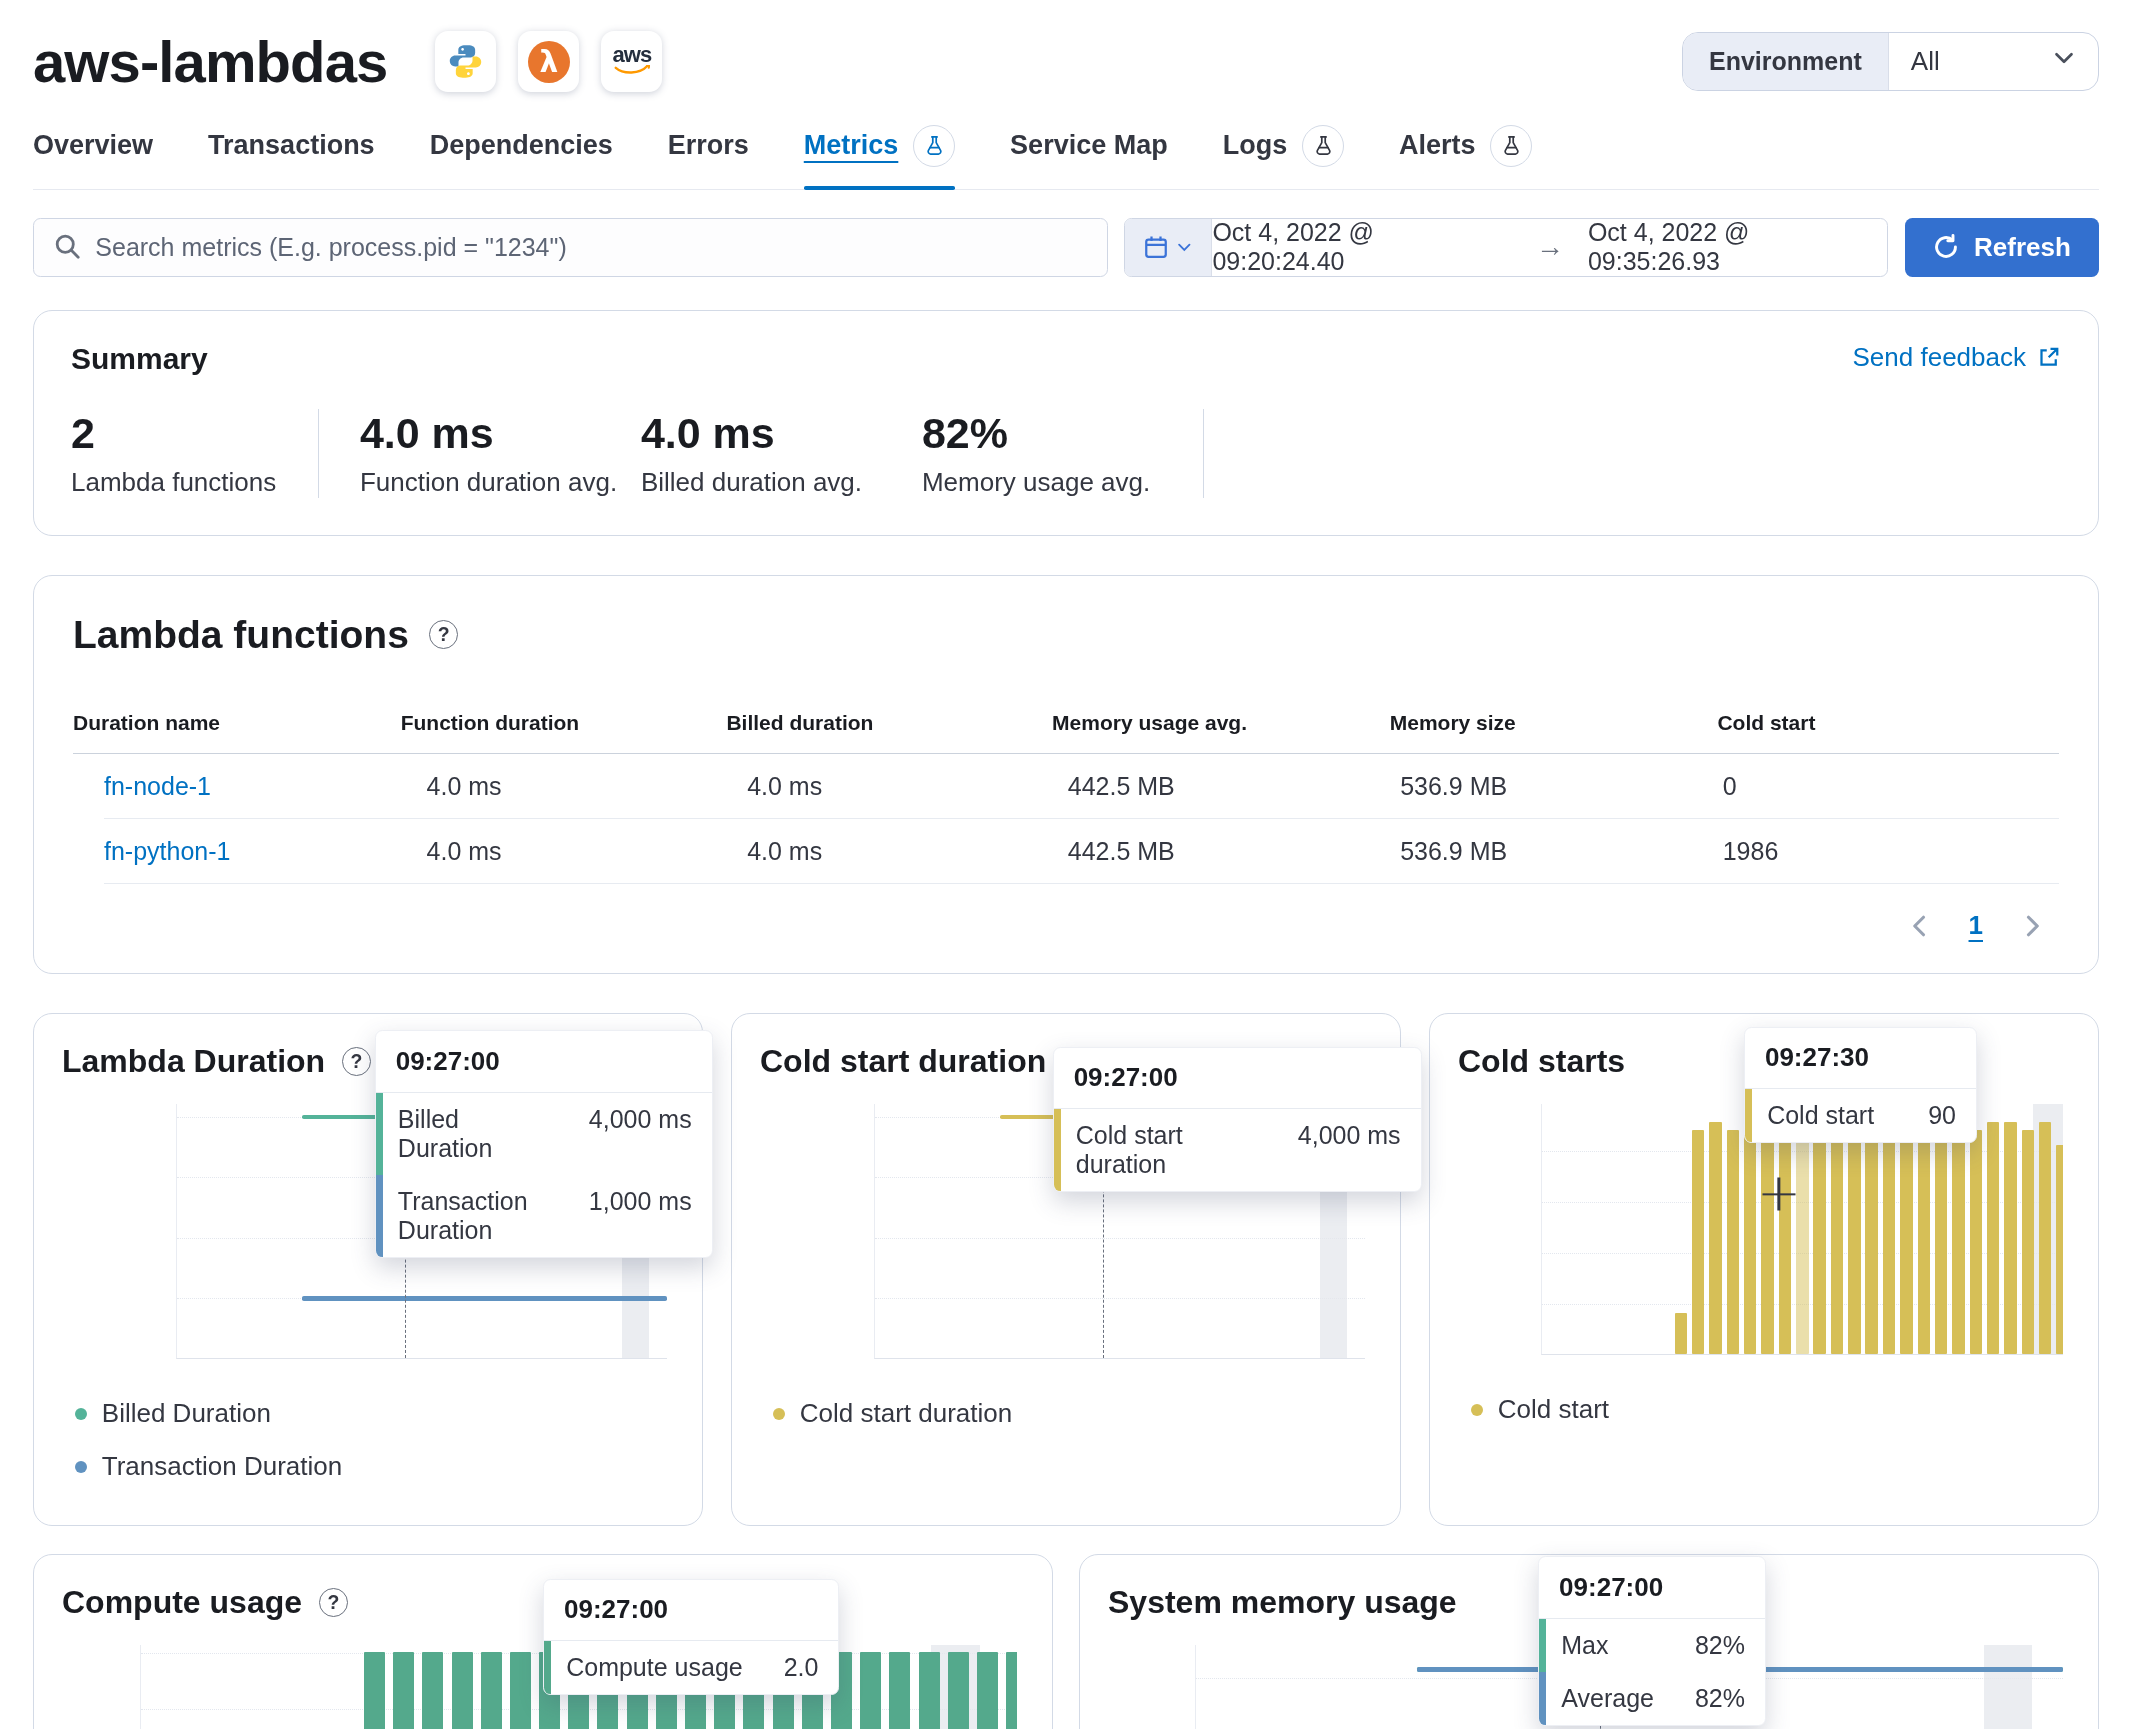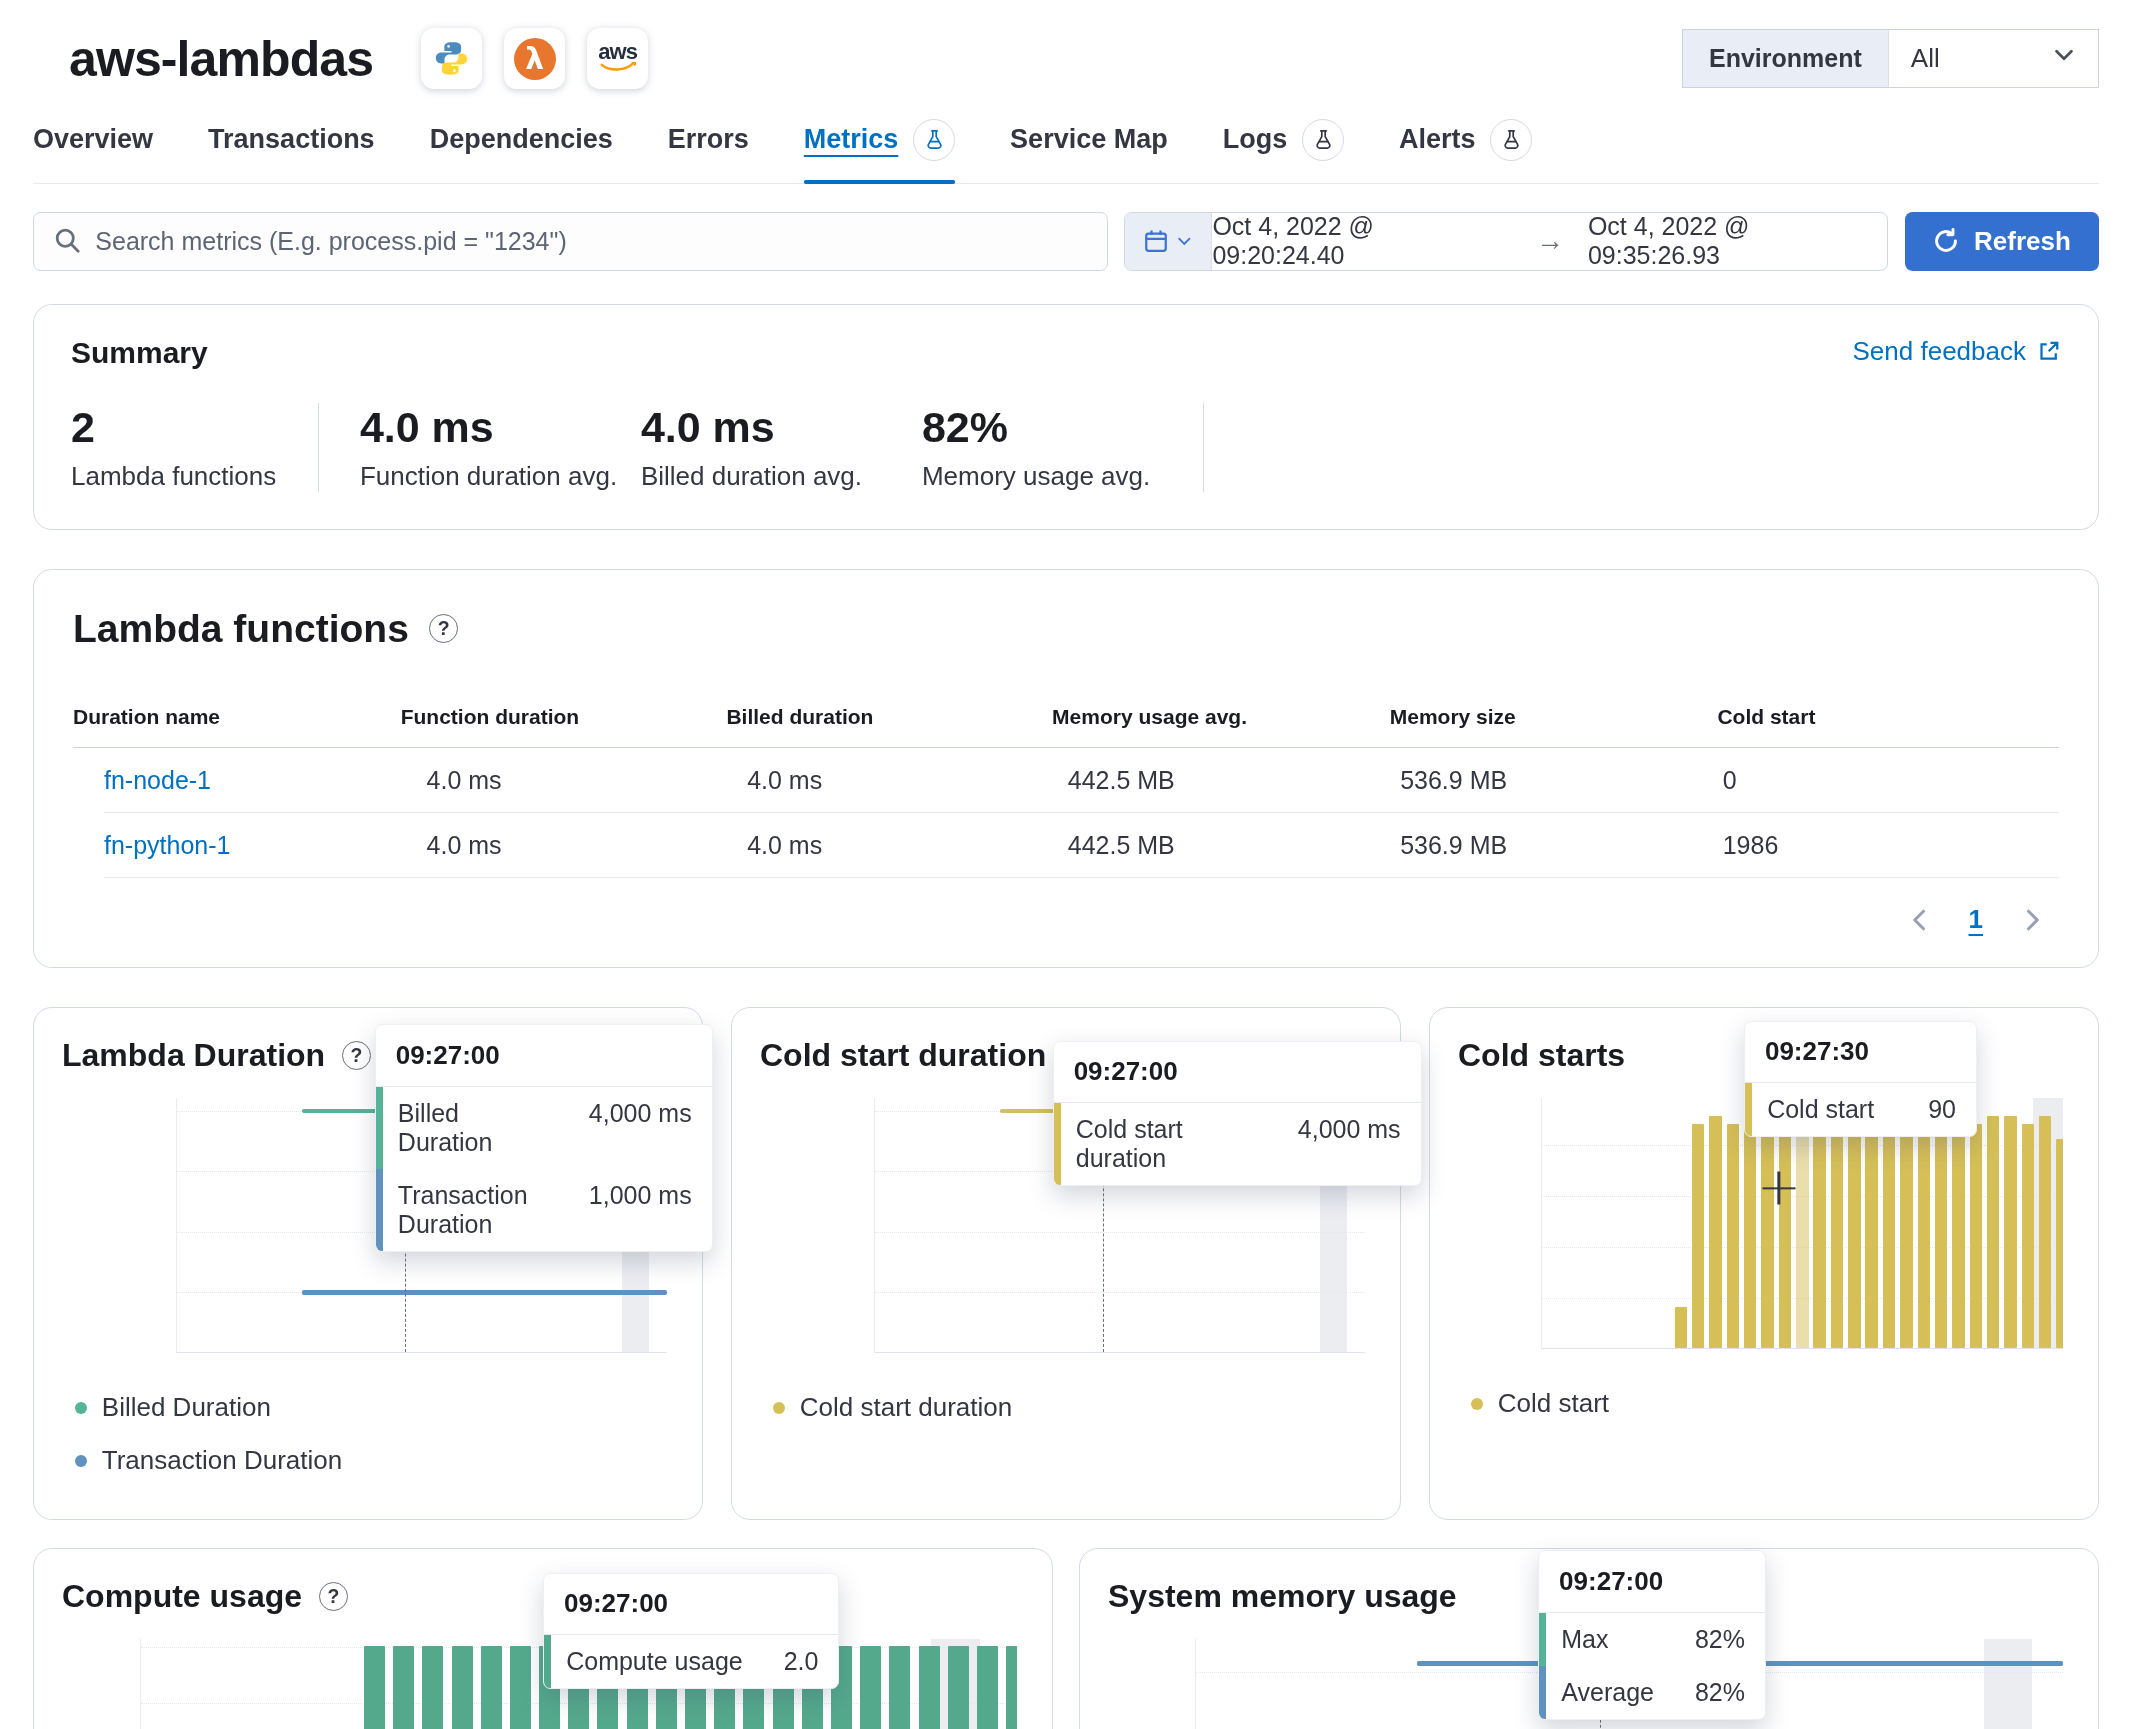--- a/index.html
+++ b/index.html
@@ -2,30 +2,30 @@
 <html style="font-size:14.8px"><head>
 <meta charset="utf-8">
 <style>
   * { margin:0; padding:0; box-sizing:border-box; }
   html,body { width:2132px; height:1730px; overflow:hidden; background:#fff;
     font-family:"Liberation Sans","DejaVu Sans",sans-serif; color:#343741; }
   .page { padding:0 33px; position:relative; }
 
   
   .hdr { display:flex; align-items:center; padding-top:28px; }
-  .hdr h1 { font-size:50px; font-weight:700; color:#1a1c21; letter-spacing:-0.9px;margin-left:36px; }
+  .hdr h1 { font-size:58px; font-weight:700; color:#1a1c21; letter-spacing:-0.9px; }
   .badges { display:flex; gap:22px; margin-left:48px; }
   .badge { width:61px; height:61px; background:#fff; border-radius:13px;
     box-shadow:0 1.8px 7.4px rgba(90,100,130,.28); display:flex; align-items:center; justify-content:center; }
   .lambda-circle { width:42px; height:42px; border-radius:50%; background:#E8762D; color:#fff;
     display:flex; align-items:center; justify-content:center; font-size:29.5px; font-weight:700;
     font-family:"DejaVu Sans",sans-serif; }
   .aws-tile { display:flex; flex-direction:column; align-items:center; justify-content:center; }
   .aws-tile .aws-word { font-size:22px; font-weight:700; color:#252F3E; line-height:20px; letter-spacing:-0.9px; }
-  .env { margin-left:auto; height:59px; width:417px; border:0.9px solid #CBD3E3; border-radius:0;
+  .env { margin-left:auto; height:59px; width:417px; border:0.9px solid #CBD3E3; border-radius:16px;
     display:flex; overflow:hidden; background:#fff; }
   .env-label { background:#E9EDF6; padding:0 26px; display:flex; align-items:center;
     font-size:25px; font-weight:600; color:#343741; border-right:0.9px solid #D9DEE9; }
   .env-value { flex:1; display:flex; align-items:center; padding:0 22px; font-size:26px; color:#343741;text-align:center; }
   .env-value .chev { margin-left:auto; }
 
   
   .tabs { margin-top:29.5px; display:flex; gap:55px; border-bottom:1.8px solid #E6E9F0; }
   .tab { display:flex; align-items:center; gap:14.8px; padding-bottom:22px; font-size:27px;
     font-weight:700; color:#343741; position:relative; cursor:pointer; }

